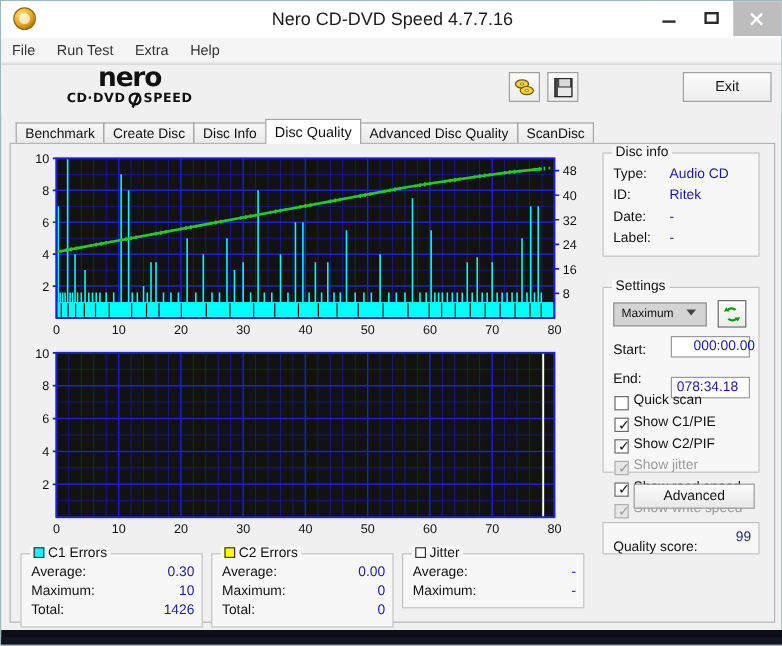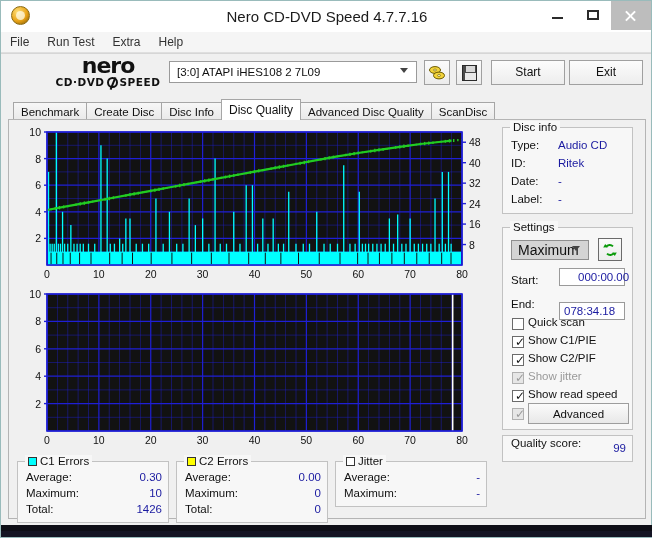--- a/index.html
+++ b/index.html
@@ -159,21 +159,21 @@
   .stat-val{position:absolute;font-size:11.5px;color:#1a1aa0;text-align:right;}
   .swatch{
     display:inline-block;width:9px;height:9px;border:1px solid #333;
     box-sizing:border-box;vertical-align:-1px;margin-right:3px;
   }
   
   .rp-label{position:absolute;font-size:11.5px;color:#111;}
   .rp-value{position:absolute;font-size:11.5px;color:#1a1aa0;}
   .combo{
     position:absolute;background:#d4d4d4;border:1px solid #8f8f8f;
-    box-sizing:border-box;font-size:14px;color:#111;line-height:18px;
+    box-sizing:border-box;font-size:10px;color:#111;line-height:18px;
     padding-left:6px;
   }
   .combo .drive-arrow{top:5px;}
   .txtbox{
     position:absolute;background:#ffffff;border:1px solid #9a9a9a;
     box-sizing:border-box;font-size:11.5px;color:#1a1aa0;line-height:16px;
     padding-left:4px;
   }
   .cbrow{position:absolute;font-size:11.5px;color:#111;}
   .cbrow.dis{color:#9a9a9a;}
@@ -238,38 +238,33 @@
     <div class="nero-logo">
       <div class="nero-word">nero</div>
       <div class="nero-sub">
         <span>CD·DVD</span>
         <span class="nero-slash"></span>
         <span>SPEED</span>
       </div>
     </div>
   </div>
 
-  <div class="drive-select">
-    <span>[3:0]   ATAPI iHES108   2 7L09</span>
-    <span class="drive-arrow"></span>
-  </div>
 
   <div class="tb-btn drive">
     <svg class="icon-disc" viewBox="0 0 18 18">
       <ellipse cx="7" cy="6" rx="5.5" ry="3.4" fill="#f2d33a" stroke="#6b5a00" stroke-width="1"></ellipse>
       <ellipse cx="7" cy="6" rx="1.5" ry="1" fill="#fff8c0" stroke="#6b5a00" stroke-width=".6"></ellipse>
       <ellipse cx="11" cy="11.5" rx="5.5" ry="3.4" fill="#f2d33a" stroke="#6b5a00" stroke-width="1"></ellipse>
       <ellipse cx="11" cy="11.5" rx="1.5" ry="1" fill="#fff8c0" stroke="#6b5a00" stroke-width=".6"></ellipse>
     </svg>
   </div>
   <div class="tb-btn save">
     <span class="icon-floppy"></span>
   </div>
 
-  <div class="big-btn start">Start</div>
   <div class="big-btn exit">Exit</div>
 
   <div class="tabbar">
     <div class="tab">Benchmark</div>
     <div class="tab">Create Disc</div>
     <div class="tab">Disc Info</div>
     <div class="tab active">Disc Quality</div>
     <div class="tab">Advanced Disc Quality</div>
     <div class="tab">ScanDisc</div>
   </div>
@@ -704,21 +699,21 @@
     <span class="rp-label" style="left:8px;top:11px;">Type:</span>
     <span class="rp-value" style="left:55px;top:11px;">Audio CD</span>
     <span class="rp-label" style="left:8px;top:29px;">ID:</span>
     <span class="rp-value" style="left:55px;top:29px;">Ritek</span>
     <span class="rp-label" style="left:8px;top:47px;">Date:</span>
     <span class="rp-value" style="left:55px;top:47px;">-</span>
     <span class="rp-label" style="left:8px;top:65px;">Label:</span>
     <span class="rp-value" style="left:55px;top:65px;">-</span>
   </div>
 
-  <div class="group" style="left:501px;top:226px;width:131px;height:203px;">
+  <div class="group" style="left:501px;top:238px;width:131px;height:155px;">
     <span class="group-title">Settings</span>
 
     <div class="combo" style="left:8px;top:12px;width:78px;height:20px;">
       <span>Maximum</span>
       <span class="drive-arrow"></span>
     </div>
     <div class="refresh-btn" style="left:95px;top:10px;width:24px;height:23px;">
       <svg width="16" height="16" viewBox="0 0 16 16" style="position:absolute;left:3px;top:3px;">
         <path d="M4 5 a4.5 4.5 0 0 1 7 -0.6" fill="none" stroke="#0a9a0a" stroke-width="1.8"></path>
         <path d="M12 11 a4.5 4.5 0 0 1 -7 0.6" fill="none" stroke="#0a9a0a" stroke-width="1.8"></path>
@@ -768,20 +763,20 @@
       <span class="cbox dis">
           <span class="chk">✓</span>
         </span>
       <span class="cb-text">Show write speed</span>
     </div>
   </div>
 
   <div class="adv-btn" style="left:527px;top:402px;width:101px;height:21px;">Advanced</div>
 
   <div class="group" style="left:501px;top:434px;width:131px;height:27px;">
-    <span class="rp-label" style="left:8px;top:1px;">Quality score:</span>
+    <span class="rp-label" style="left:8px;top:14px;">Quality score:</span>
     <span class="rp-value" style="left:95px;top:6px;width:28px;text-align:right;">99</span>
   </div>
 
 
   <div class="statusbar"></div>
   <div class="taskbar-strip"></div>
 </div>
 
 </body></html>

